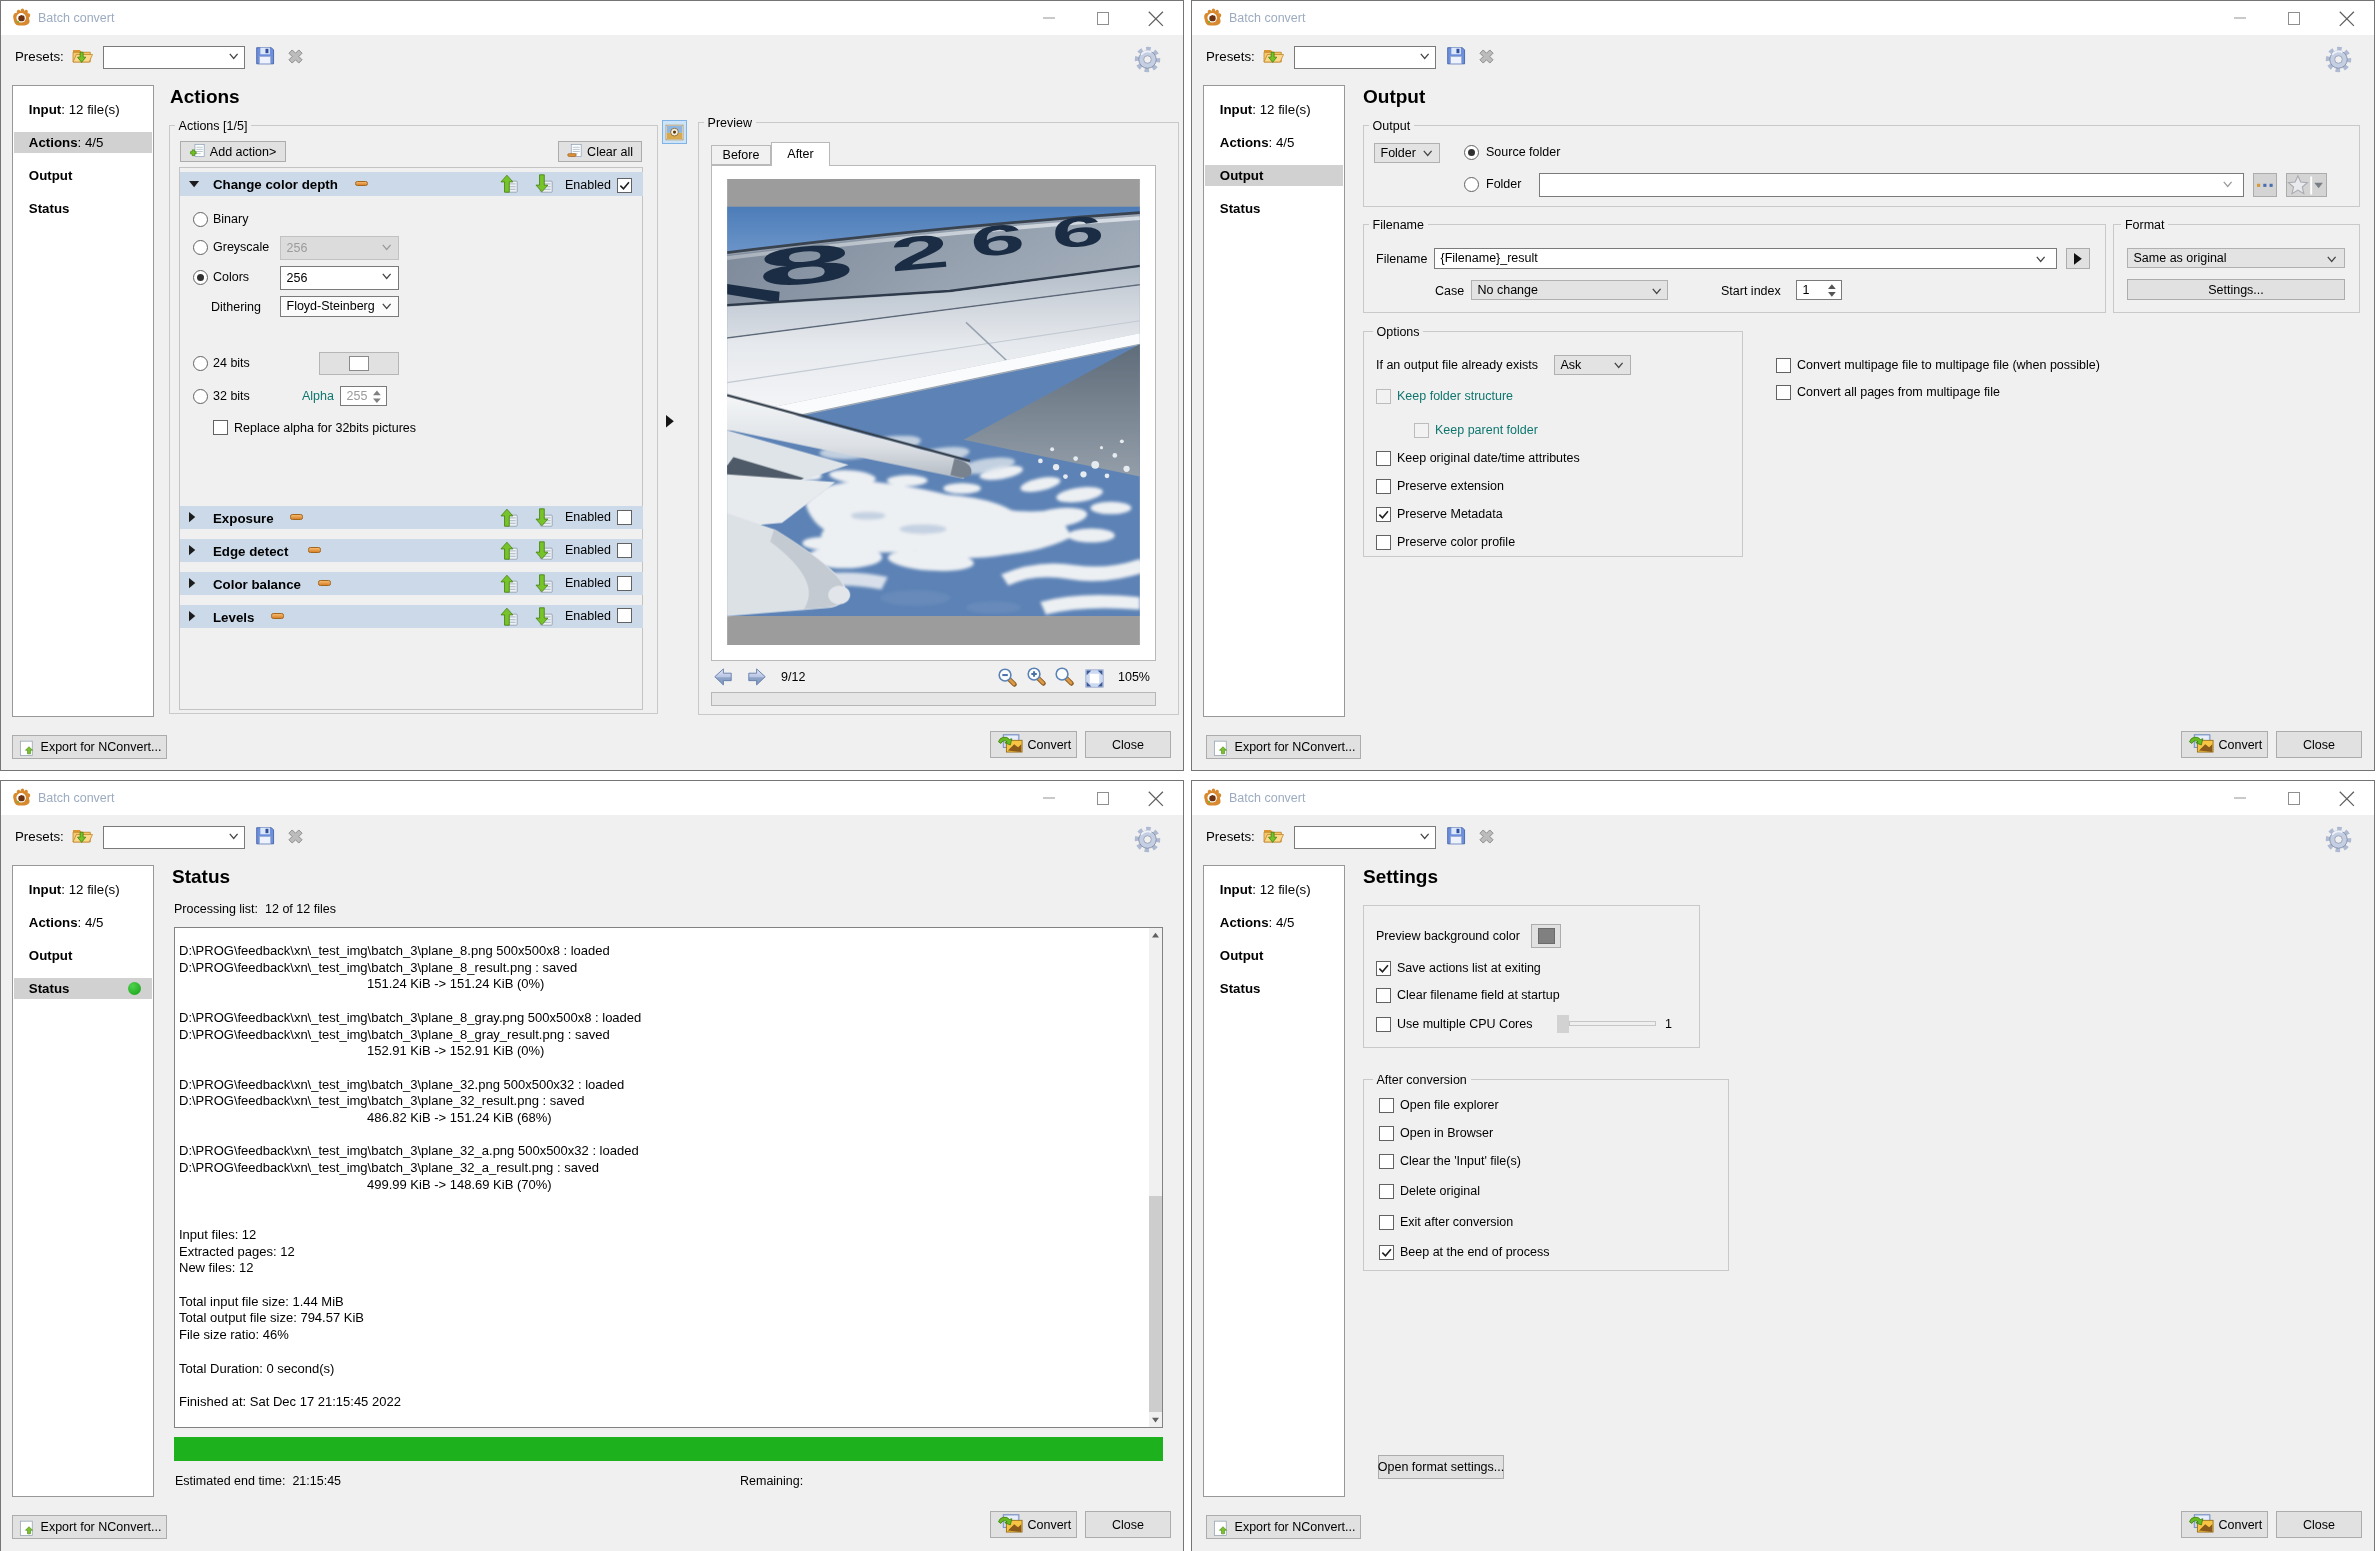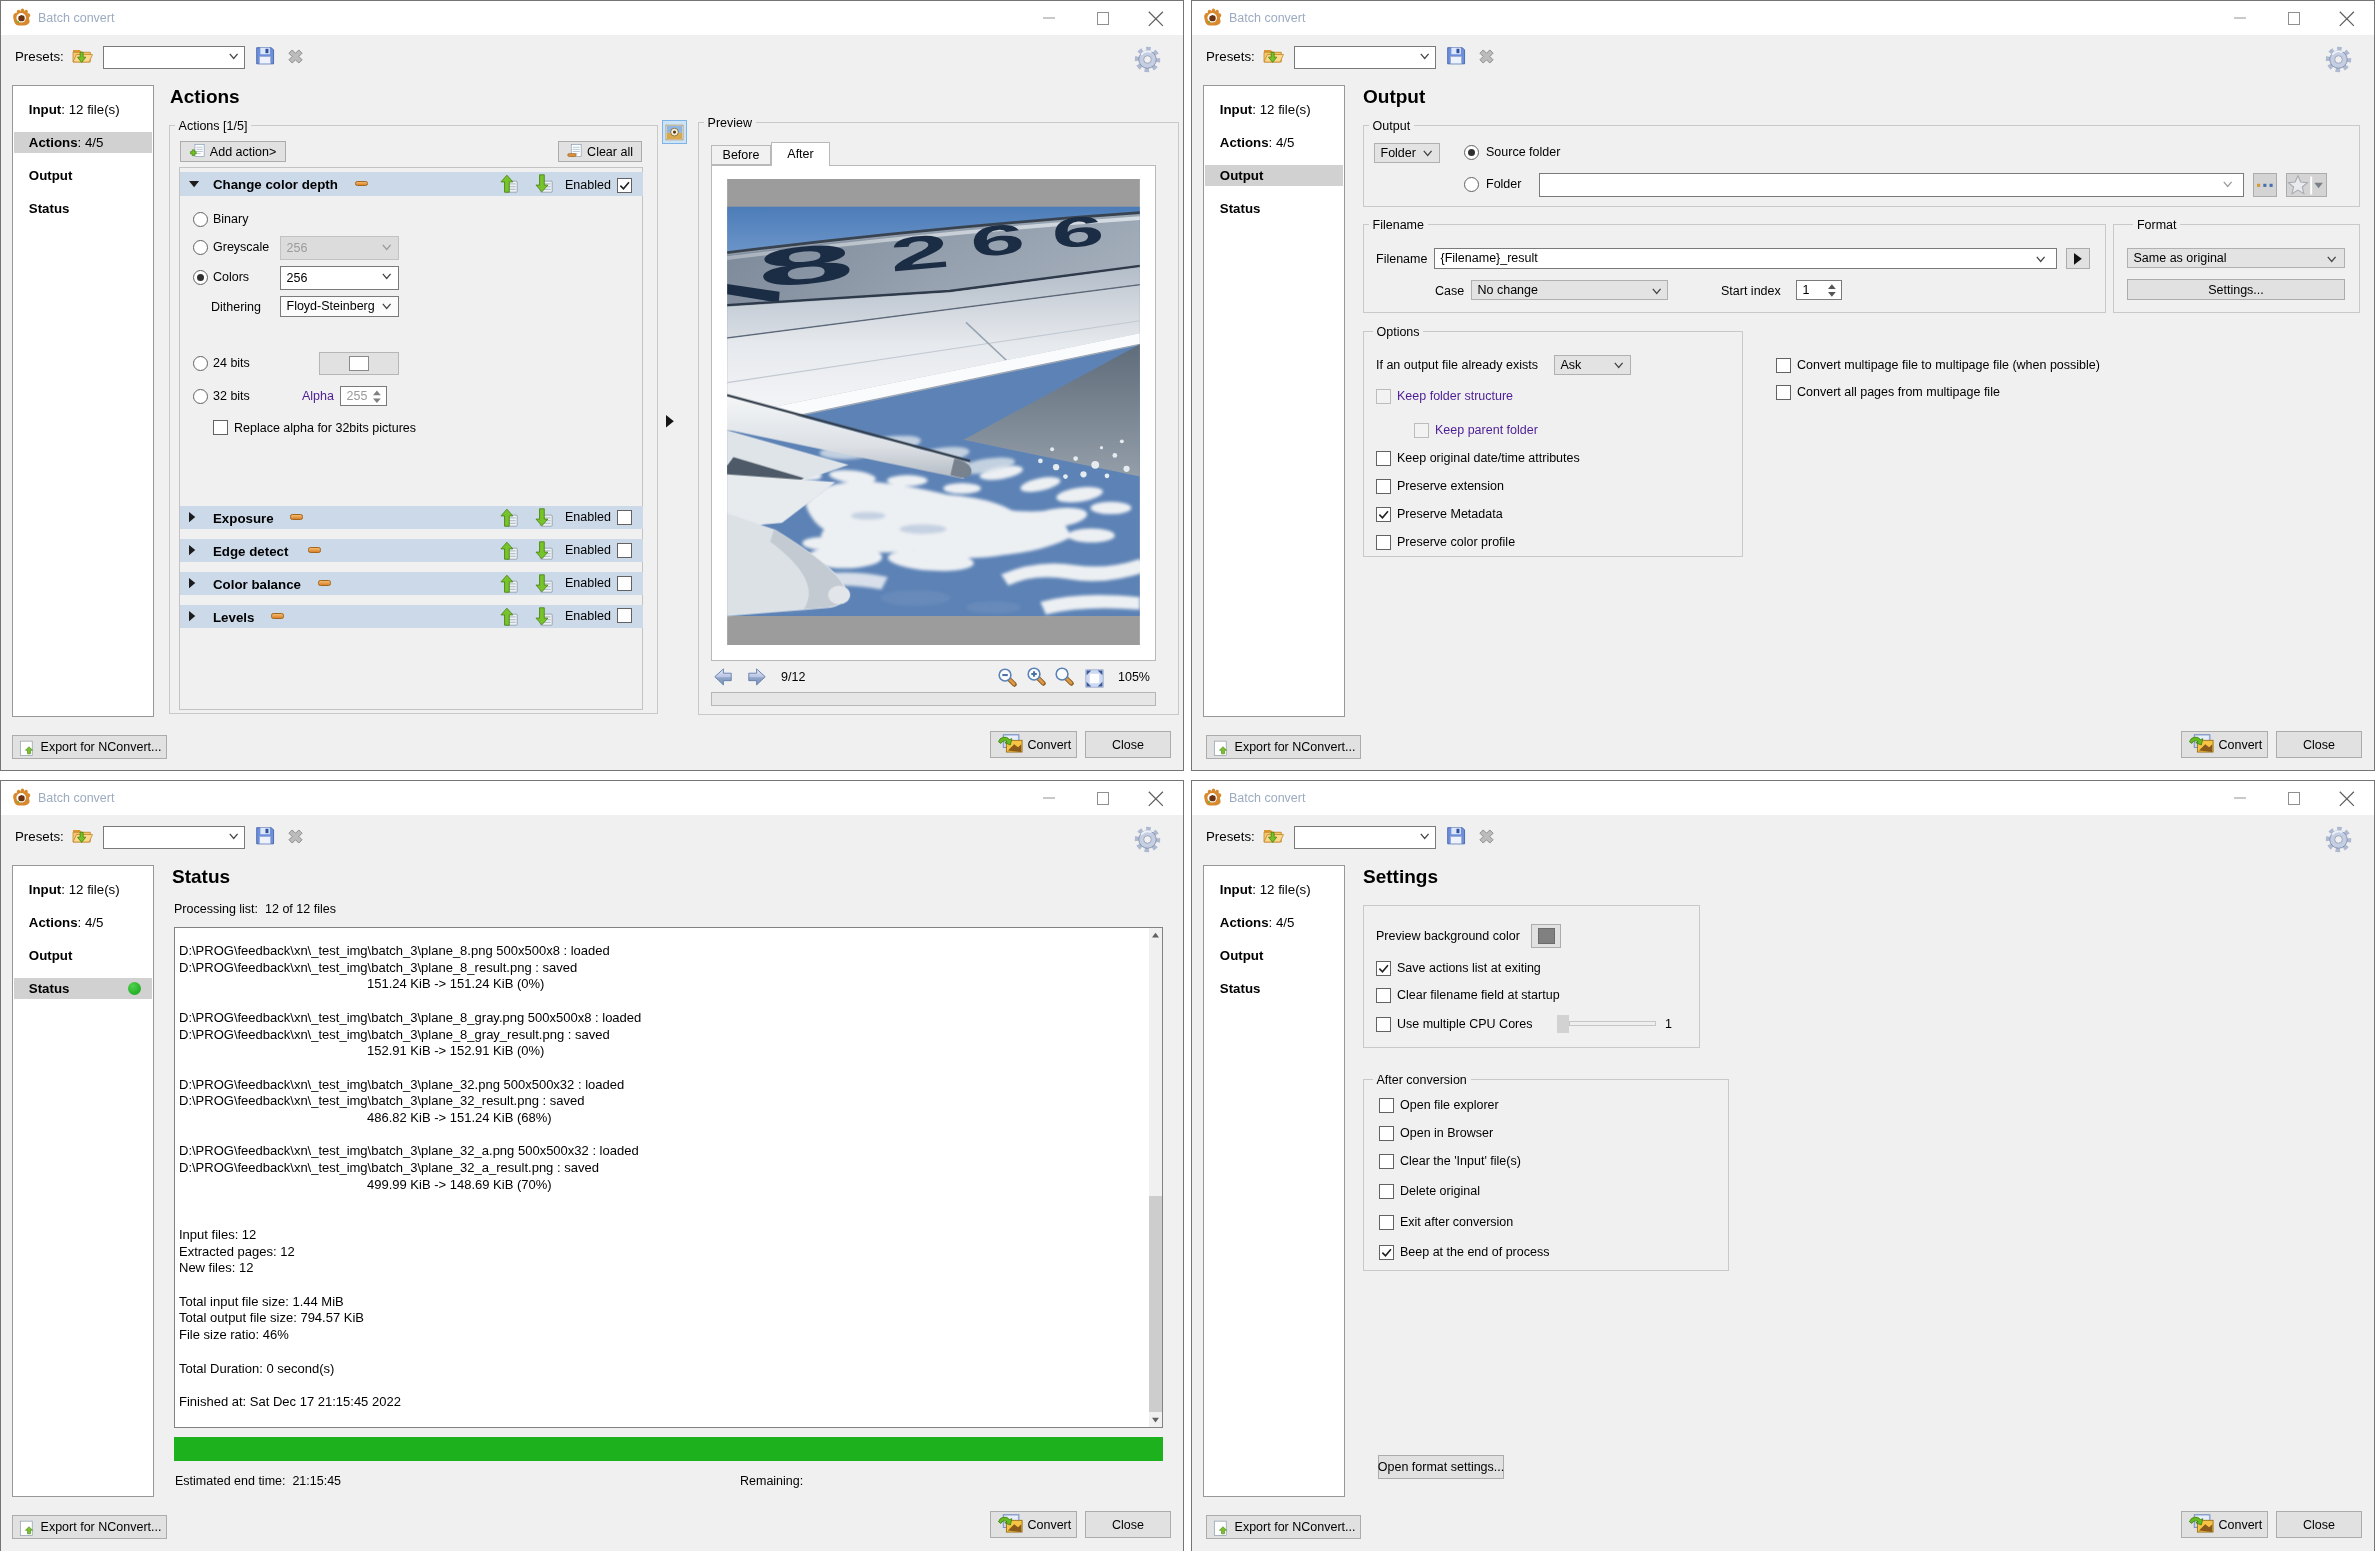--- a/index.html
+++ b/index.html
@@ -24,21 +24,21 @@
 .radio{position:absolute;width:15px;height:15px;background:#fff;border:0.8px solid #626262;border-radius:50%}
 .rdot{position:absolute;left:3.1px;top:3.1px;width:7px;height:7px;border-radius:50%;background:#303030}
 .combo{position:absolute;background:#fdfdfd;border:0.8px solid #7a7a7a;font-size:12.5px;line-height:19px;padding-left:5.5px;white-space:nowrap;overflow:hidden}
 .combog{background:#e3e3e3;border-color:#b0b0b0}
 .combod{background:#dcdcdc;border-color:#c2c2c2;color:#9b9b9b}
 .bar{position:absolute;background:#cbd9e9;height:23px}
 .bart{position:absolute;font-weight:bold;font-size:13.3px;top:50%;transform:translateY(-50%);white-space:nowrap}
 .pill{position:absolute;width:13.3px;height:5.5px;border-radius:2.3px;background:linear-gradient(#f5b96d,#d9822a);border:0.8px solid #a3661d;top:50%;margin-top:-3.1px}
 .entxt{position:absolute;font-size:12.5px;top:50%;transform:translateY(-50%)}
 .field{position:absolute;background:#fff;border:0.8px solid #7a7a7a;font-size:12.5px;padding-left:5.5px;white-space:nowrap;overflow:hidden}
-.gtxt{color:#4c1d95}
+.gtxt{color:#0f766e}
 svg{position:absolute;overflow:visible}
 </style></head>
 <body>
 
 <div class="win" style="left:0;top:0;width:1184px;height:771px" id="w1">
 <div class="tb"></div>
 <svg class="xnicon" width="20.4" height="20.4" viewBox="0 0 32 32">
       <path d="M4 19 C2 12 6 8 9 10 C8 4 13 2 15 7 C15 1 21 1 21 7 C23 2 28 5 26 10 C30 9 32 14 28 17 L29 21 C30 26 25 29 19 29 L12 29 C7 29 5 25 4 19 Z" fill="#d8882d"></path>
       <circle cx="16" cy="17" r="7.5" fill="#fff"></circle>
       <circle cx="16.5" cy="17.5" r="5" fill="#6b3110"></circle>
@@ -551,21 +551,21 @@
 <svg style="left:460px;top:287px" width="9.4" height="7.8" viewBox="0 0 12 10">
       <path d="M1 1 L6 7 L11 1" stroke="#444" stroke-width="1.6" fill="none"></path>
     </svg>
 <div class="lbl" style="left:529px;top:283px">Start index</div>
 <div class="field" style="left:604px;top:279px;width:46px;height:20.4px;line-height:19px">1</div>
 <svg style="left:636px;top:281px" width="7.8" height="17" viewBox="0 0 10 22">
       <path d="M0 9 L5 3 L10 9z" fill="#555"></path>
       <path d="M0 13 L5 19 L10 13z" fill="#555"></path>
     </svg>
 <div class="gbox" style="left:921px;top:223px;width:247px;height:89px">
-      <span class="glab" style="left:19px">Format</span>
+      <span class="glab" style="left:7px">Format</span>
     </div>
 <div class="combo combog" style="left:935px;top:247px;width:218px;height:20.4px">Same as original</div>
 <svg style="left:1135px;top:255px" width="9.4" height="7.8" viewBox="0 0 12 10">
       <path d="M1 1 L6 7 L11 1" stroke="#444" stroke-width="1.6" fill="none"></path>
     </svg>
 <div class="btn" style="left:935px;top:278px;width:218px;height:21px">Settings...</div>
 <div class="gbox" style="left:171px;top:330px;width:380px;height:226px">
       <span class="glab" style="left:8.6px">Options</span>
     </div>
 <div class="lbl" style="left:184px;top:357px">If an output file already exists</div>

